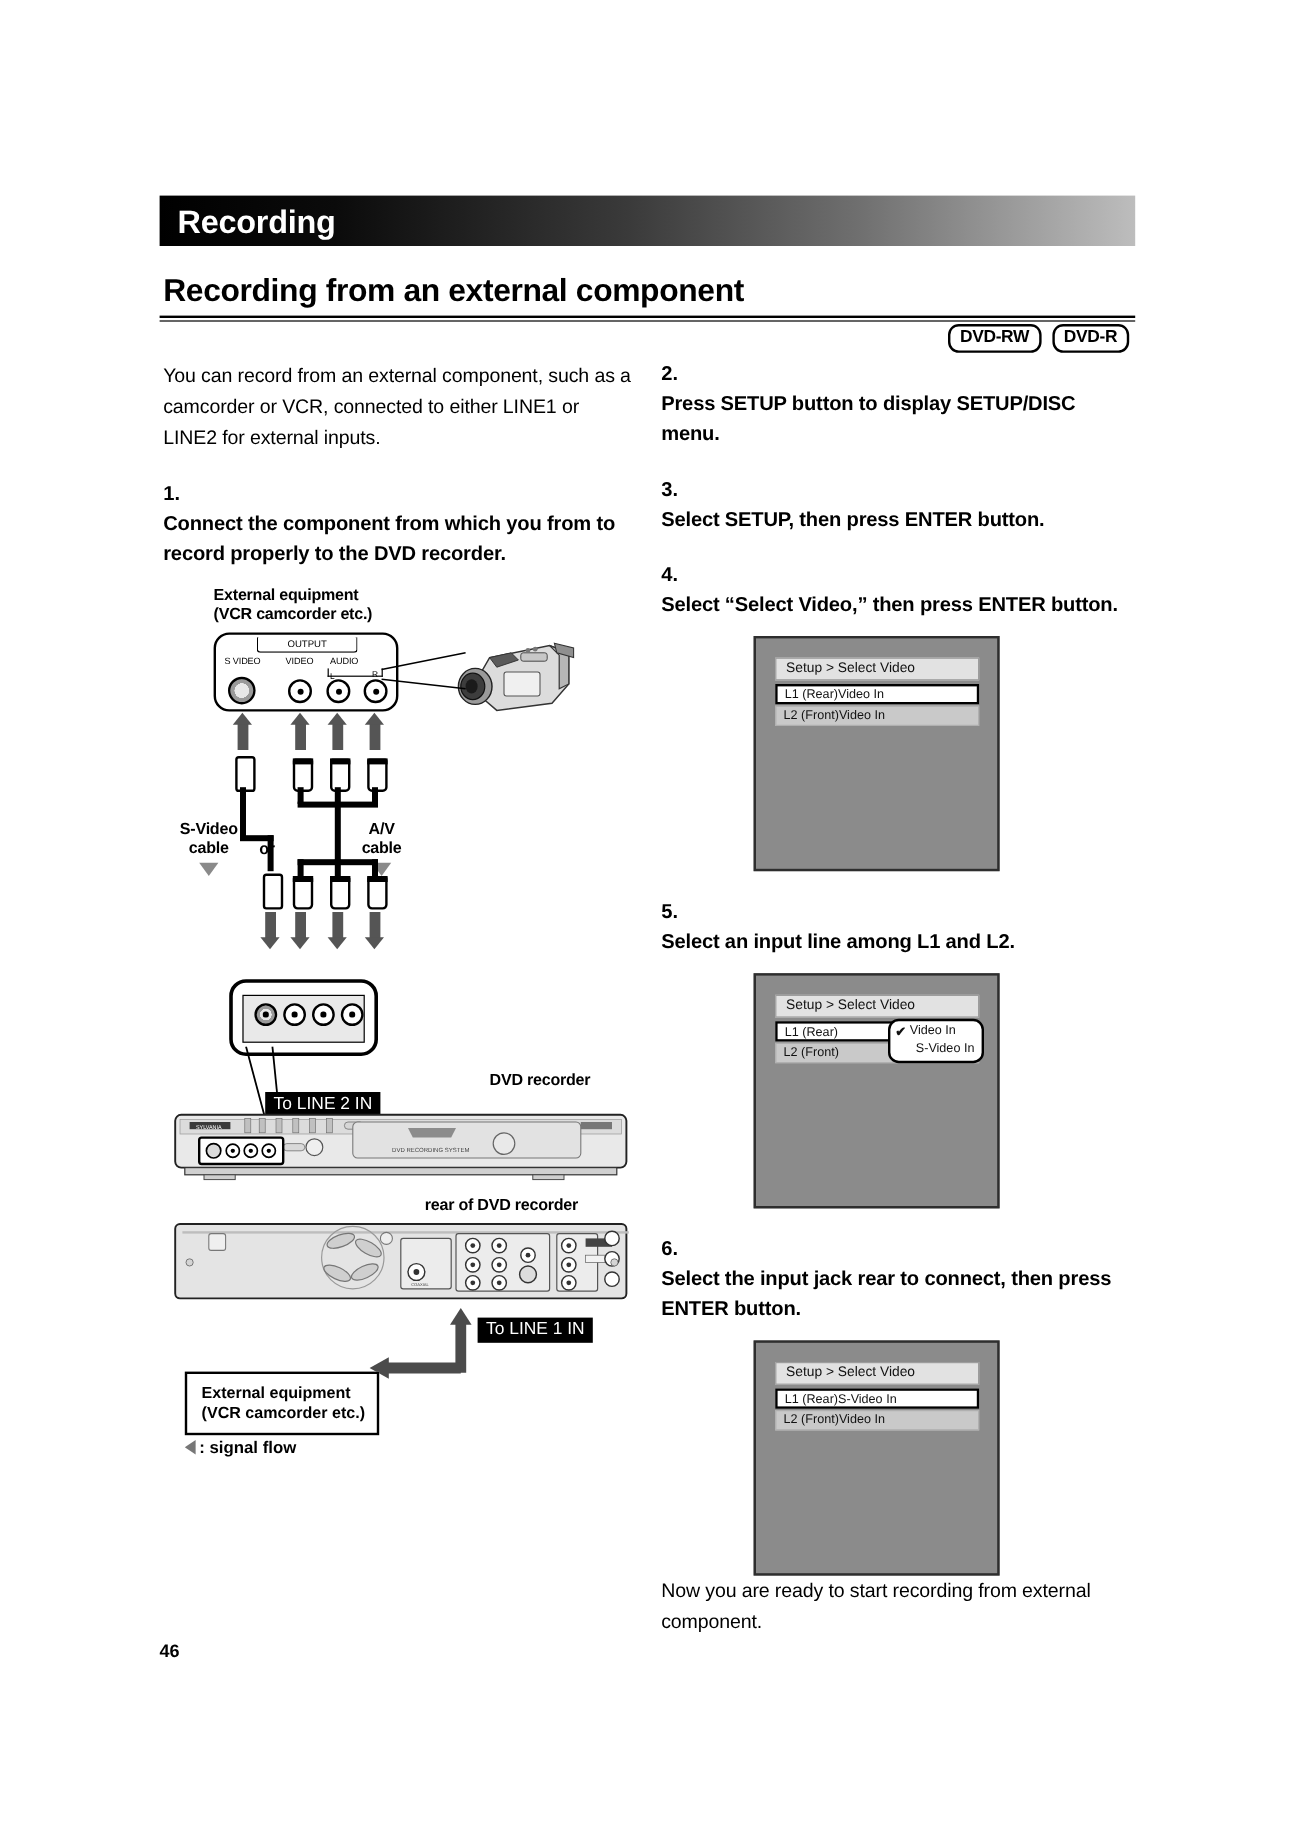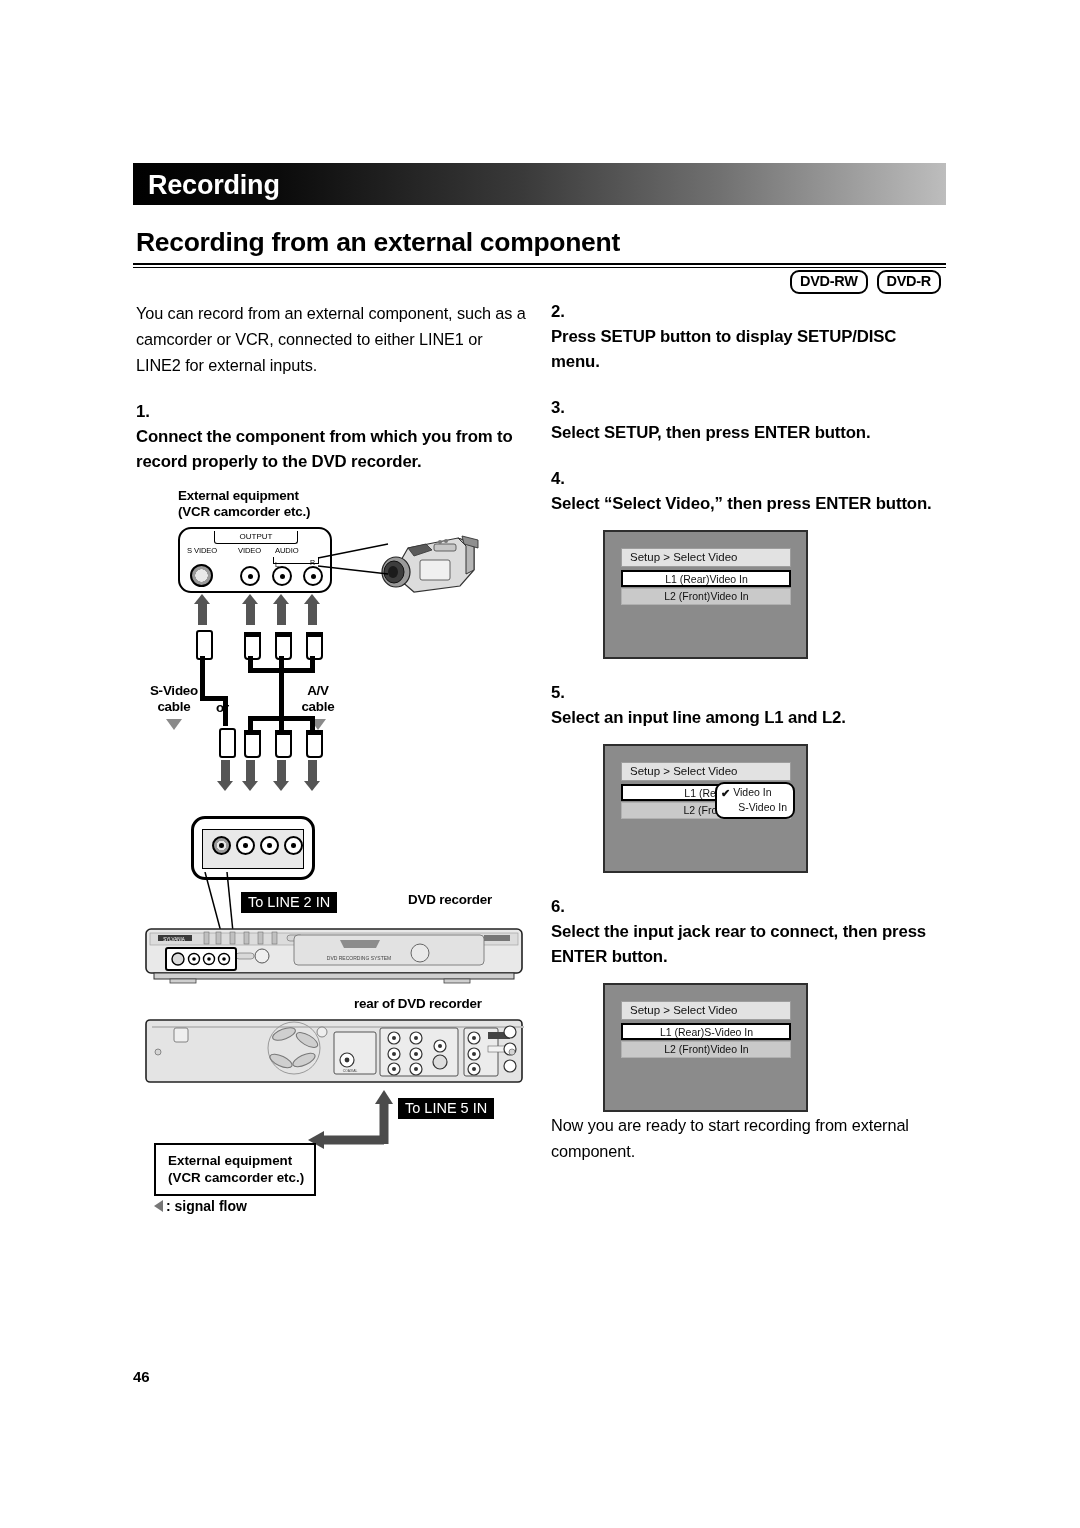--- a/index.html
+++ b/index.html
@@ -361,23 +361,23 @@
     display: inline-block;
     width: 0; height: 0;
     border-left: 8px solid transparent;
     border-right: 8px solid transparent;
     border-top: 11px solid #8a8a8a;
   }
 
   
   .osd {
     position: relative;
-    margin: 14px 0 0 52px;
+    margin: 14px 0 0 77px;
     width: 205px;
-    height: 129px;
+    height: 196px;
     background: #8b8b8b;
     border: 2px solid #2e2e2e;
     box-sizing: border-box;
   }
   .osd-title {
     position: absolute;
     left: 16px;
     top: 16px;
     width: 170px;
     height: 19px;
@@ -392,21 +392,21 @@
   .osd-row {
     position: absolute;
     left: 16px;
     width: 170px;
     height: 17px;
     box-sizing: border-box;
     font-size: 10.5px;
     line-height: 15px;
     color: #111;
     display: flex;
-    justify-content: center;
+    justify-content: flex-start;
     padding: 0 5px 0 6px;
   }
   .osd-row.r1 { top: 38px; }
   .osd-row.r2 { top: 56px; }
   .osd-row.sel {
     background: #ffffff;
     border: 2px solid #000;
   }
   .osd-row.plain {
     background: #c9c9c9;
@@ -573,21 +573,21 @@
           <div class="mini-port" style="left:57px;"></div>
           <div class="mini-port" style="left:81px;"></div>
         </div>
       </div>
 
       <svg style="position:absolute;left:55px;top:384px;width:120px;height:62px;" viewBox="0 0 120 62">
         <path d="M14,0 L30,60" stroke="#000" stroke-width="1.5" fill="none"></path>
         <path d="M36,0 L42,60" stroke="#000" stroke-width="1.5" fill="none"></path>
       </svg>
 
-      <div class="tag-dark" style="left:85px;top:404px;margin-left:20px;">To LINE 2 IN</div>
+      <div class="tag-dark" style="left:85px;top:422px;">To LINE 2 IN</div>
       <div class="lbl-bold" style="position:absolute;left:272px;top:404px;">DVD recorder</div>
 
       <svg class="recorder-front" viewBox="0 0 380 62">
         <rect x="2" y="3" width="376" height="44" rx="5" fill="#e9e9e9" stroke="#222" stroke-width="1.6"></rect>
         <rect x="6" y="7" width="368" height="12" fill="#dcdcdc" stroke="#9a9a9a" stroke-width="0.6"></rect>
         <rect x="14" y="9" width="34" height="6" fill="#3a3a3a"></rect>
         <rect x="60" y="6" width="5" height="12" fill="#c0c0c0" stroke="#666" stroke-width="0.5"></rect>
         <rect x="72" y="6" width="5" height="12" fill="#c0c0c0" stroke="#666" stroke-width="0.5"></rect>
         <rect x="86" y="6" width="5" height="12" fill="#c0c0c0" stroke="#666" stroke-width="0.5"></rect>
         <rect x="100" y="6" width="5" height="12" fill="#c0c0c0" stroke="#666" stroke-width="0.5"></rect>
@@ -666,21 +666,21 @@
         <circle cx="368" cy="36" r="3" fill="#d4d4d4" stroke="#666" stroke-width="0.7"></circle>
       </svg>
 
       <svg style="position:absolute;left:150px;top:600px;width:140px;height:62px;" viewBox="0 0 140 62">
         <path d="M98,56 L98,14" stroke="#4b4b4b" stroke-width="9" fill="none"></path>
         <polygon points="98,2 89,16 107,16" fill="#4b4b4b"></polygon>
         <path d="M98,52 L36,52" stroke="#4b4b4b" stroke-width="9" fill="none"></path>
         <polygon points="22,52 38,43 38,61" fill="#4b4b4b"></polygon>
       </svg>
 
-      <div class="tag-dark" style="left:262px;top:610px;">To LINE 5 IN</div>
+      <div class="tag-dark" style="left:262px;top:610px;">To LINE 1 IN</div>
 
       <div class="ext-box">
         <span>External equipment</span><br>
         <span>(VCR camcorder etc.)</span>
       </div>
 
       <div class="signal-flow">
         <span class="tri-left"></span><span>: signal flow</span>
       </div>
     </div>

